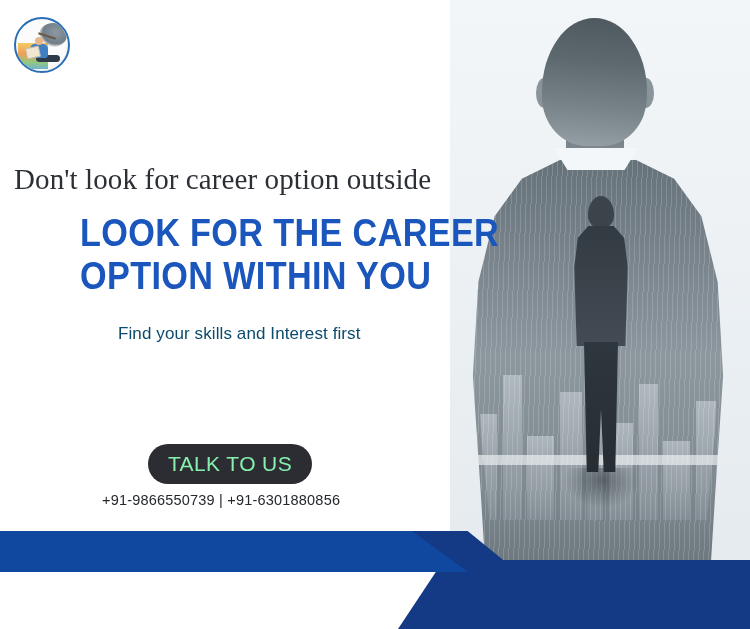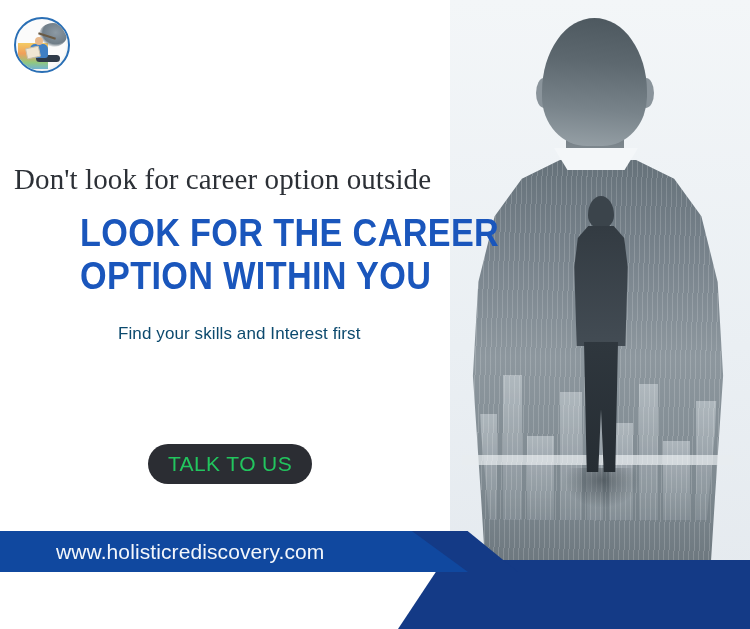--- a/index.html
+++ b/index.html
@@ -253,21 +253,21 @@
     white-space:nowrap;
   }
 
   
   .cta{
     position:absolute;left:148px;top:444px;
     width:164px;height:40px;
     background:#2b2d33;
     border-radius:20px;
     border:none;
-    color:#22c55e;
+    color:#86efac;
     font-size:21px;
     letter-spacing:.4px;
     cursor:pointer;
     display:flex;align-items:center;justify-content:center;
     font-family:"Liberation Sans",sans-serif;
   }
   .phones{
     position:absolute;left:102px;top:492px;
     font-size:14.5px;
     color:#25282d;
@@ -364,19 +364,19 @@
   <div class="copy">
     <div class="headline-serif">Don't look for career option outside</div>
     <div class="headline-blue">
       <div>LOOK FOR THE CAREER</div>
       <div>OPTION WITHIN YOU</div>
     </div>
     <div class="subhead">Find your skills and Interest first</div>
   </div>
 
   <button class="cta">TALK TO US</button>
+  <div class="phones">+91-9866550739  |  +91-6301880856</div>
 
   <div class="ribbon-dark"></div>
   <div class="ribbon-dark-tail"></div>
   <div class="ribbon-blue"></div>
-  <div class="ribbon-url">www.holisticrediscovery.com</div>
 
 </div>
 
 </body></html>

